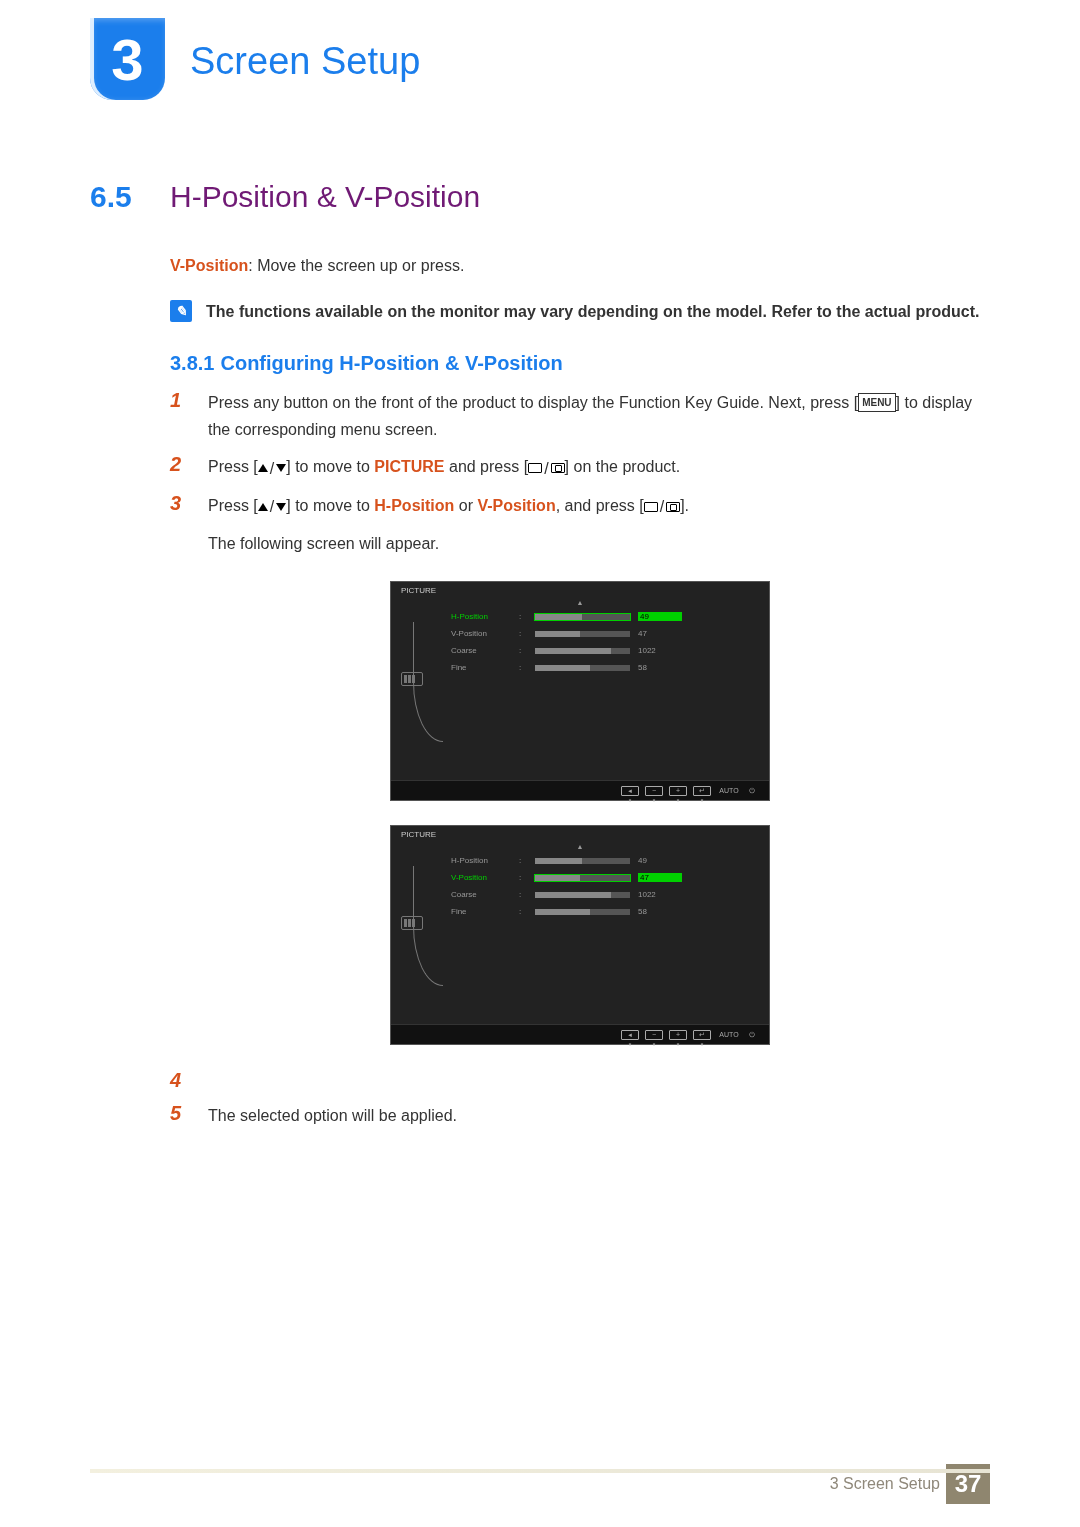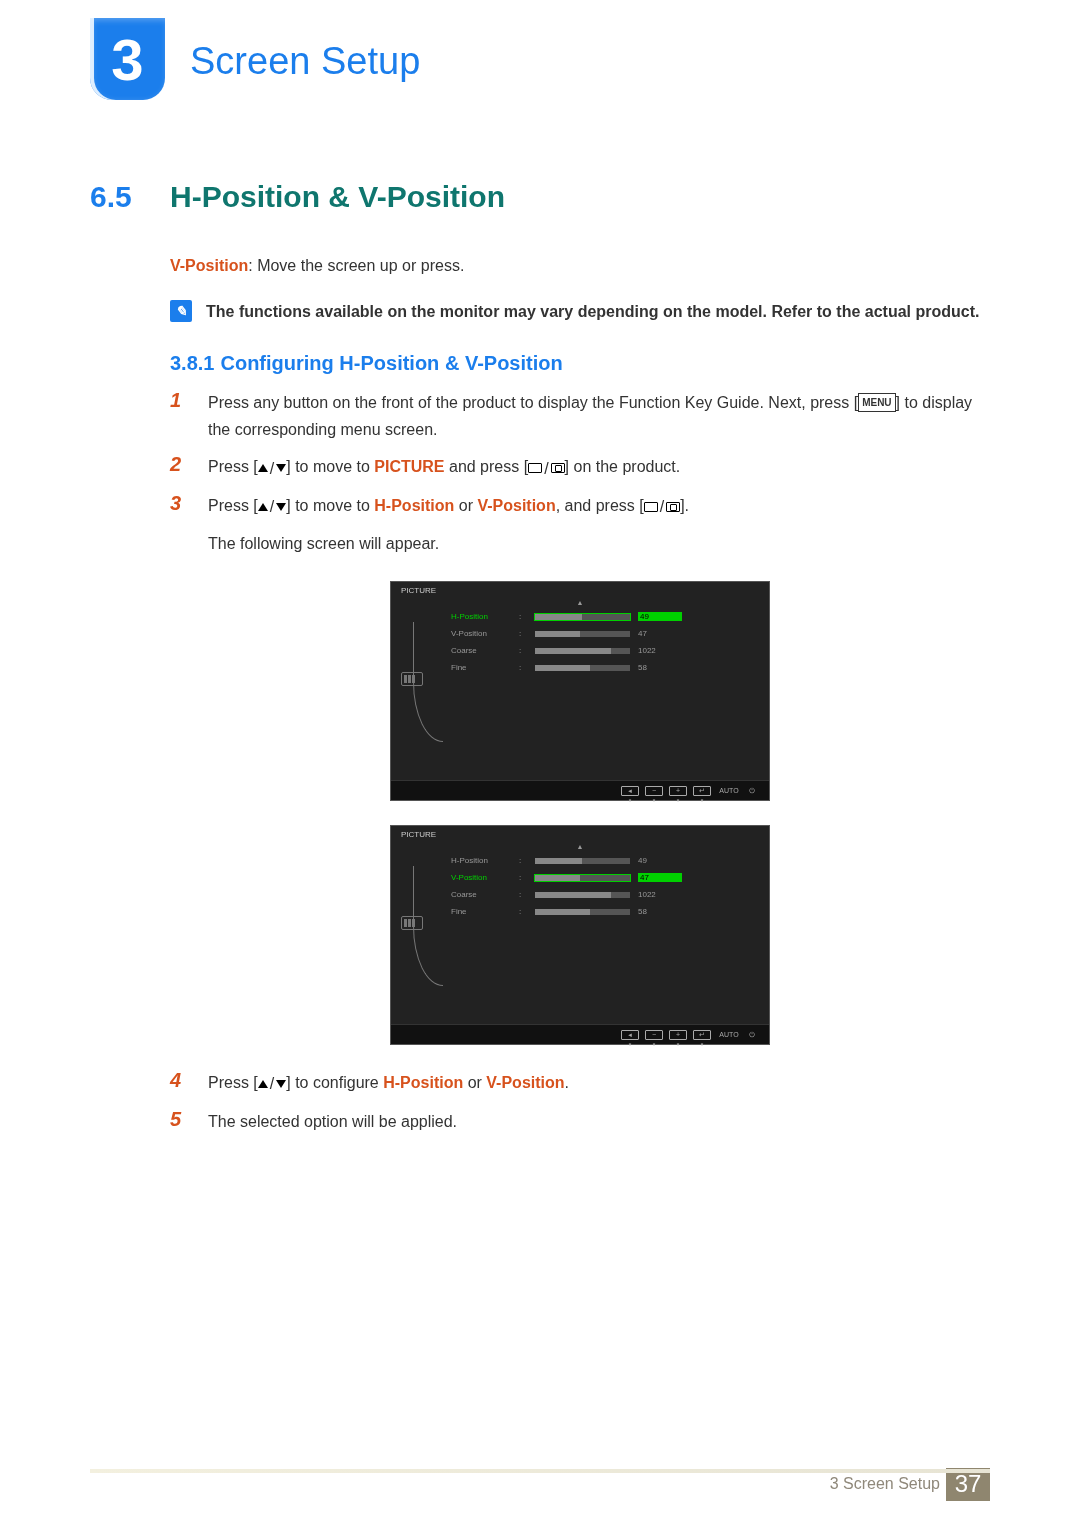--- a/index.html
+++ b/index.html
@@ -36,21 +36,21 @@
     left: 190px;
     top: 40px;
     font-size: 38px;
     color: #1b7eec;
     font-weight: normal;
   }
 
   
   .section-row { display: flex; align-items: baseline; margin-top: 150px; }
   .section-num { color: #1b7eec; font-size: 30px; font-weight: bold; width: 80px; }
-  .section-title { color: #0f766e; font-size: 30px; font-weight: bold; }
+  .section-title { color: #701a75; font-size: 30px; font-weight: normal; }
 
   .body-left { margin-left: 80px; margin-top: 40px; }
   .para { margin: 10px 0 22px 0; line-height: 1.5; }
   .red { color: #d7521d; font-weight: bold; }
 
   
   .note-row { display: flex; align-items: flex-start; gap: 14px; margin: 16px 0 24px 0; }
   .note-icon {
     width: 22px; height: 22px; background: #1b7eec; color: #fff;
     font-size: 14px; font-style: italic; font-weight: bold;
@@ -126,22 +126,22 @@
   .footer {
     position:absolute; left:0; right:0; bottom:28px; height:30px;
     display:flex; align-items:center; justify-content:flex-end; padding-right:90px;
   }
   .footer-bar {
     position:absolute; left:90px; right:90px; top:0; height:4px;
     background: linear-gradient(to right, #f3f0df, #e7e4d4);
   }
   .footer-text { color:#8f887a; font-size:16px; margin-right:6px; }
   .footer-page {
-    background:#8f866f; color:#fff; font-size:24px; font-weight:normal;
-    width:44px; height:33px; display:flex;align-items:center;justify-content:center;
+    background:#8f866f; color:#fff; font-size:24px; font-weight:bold;
+    width:44px; height:40px; display:flex;align-items:center;justify-content:center;
   }
 </style>
 </head>
 <body>
 
 <div class="page">
 
   <div class="chap-badge">
       <span>3</span>
     </div>
@@ -286,23 +286,20 @@
           <div class="bb">+<div class="sub">▾</div></div>
           <div class="bb">↵<div class="sub">▾</div></div>
           <div class="bb auto">AUTO</div>
           <div class="bb pwr">⏻</div>
         </div>
       </div>
     </div>
 
     <div class="step">
       <div class="step-num">4</div>
-      <div class="step-body">
-        <span>Press [</span><span class="inline-icons"><span class="tri-up"></span> / <span class="tri-down"></span></span><span>] to configure </span><span class="red">H-Position</span><span> or </span><span class="red">V-Position</span><span>.</span>
-      </div>
     </div>
 
     <div class="step">
       <div class="step-num">5</div>
       <div class="step-body">The selected option will be applied.</div>
     </div>
 
   </div>
 
   <div class="footer">

